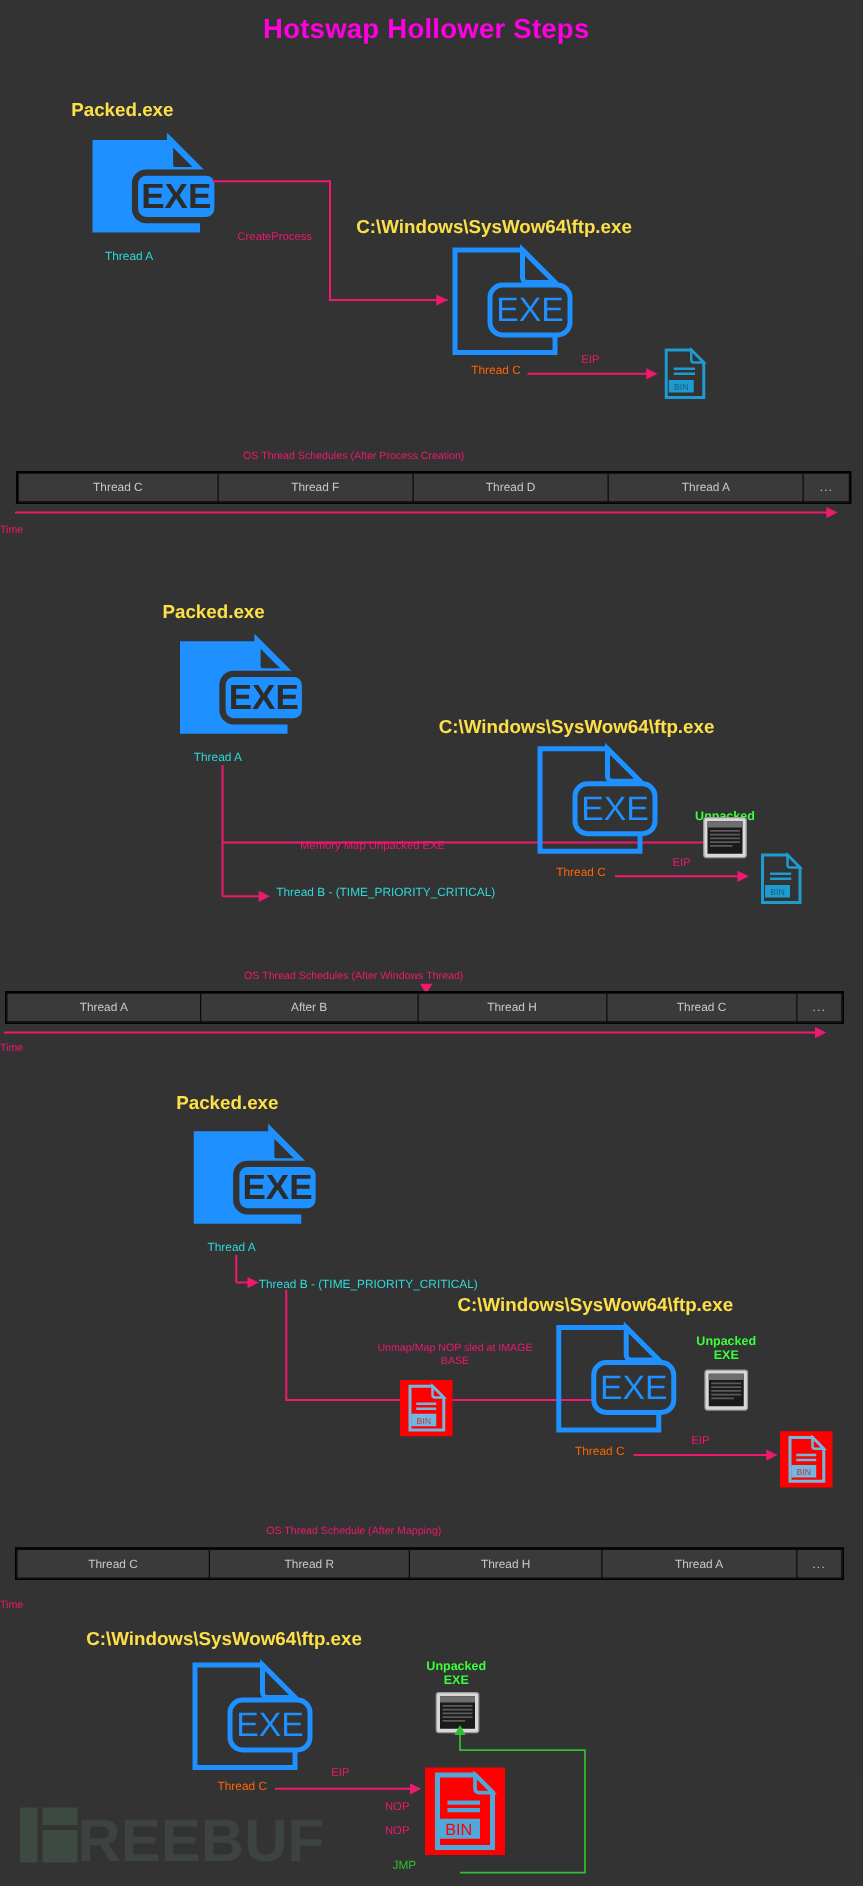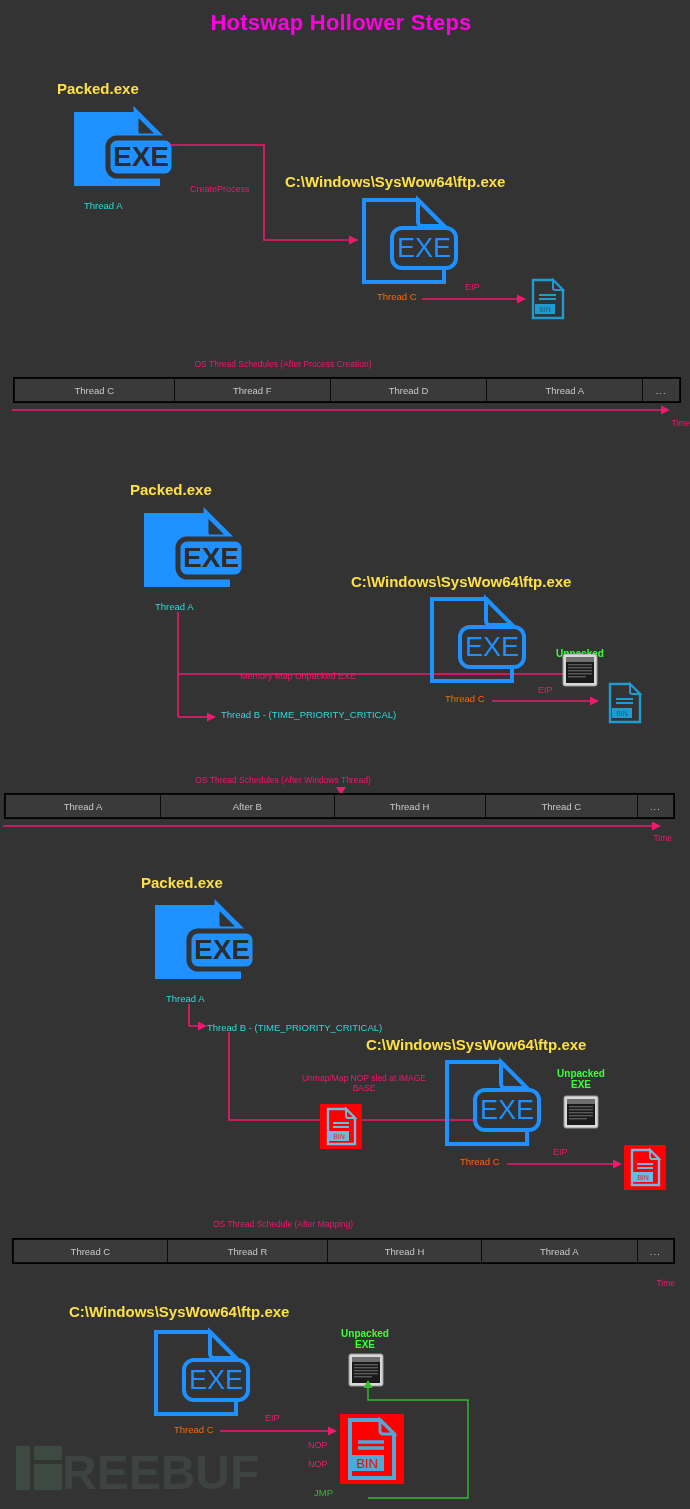--- a/index.html
+++ b/index.html
@@ -13,21 +13,21 @@
     left:0;top:10px;width:682px;text-align:center;
     color:#ff00e0;font-size:22px;font-weight:bold;letter-spacing:.2px;
   }
   .green-label{color:#fde047;font-weight:bold;font-size:15px;white-space:nowrap;}
   .green-small{color:#3aff3a;font-weight:bold;font-size:10px;line-height:11px;text-align:center;}
   .cyan-label{color:#2fd9d9;font-size:9.5px;white-space:nowrap;}
   .orange-label{color:#ff6600;font-size:9.5px;white-space:nowrap;}
   .pink-label{color:#f0186f;font-size:9px;white-space:nowrap;}
   .pink-label2{color:#f0186f;font-size:8.5px;white-space:nowrap;text-align:center;}
   .sched-title{color:#f0186f;font-size:8.5px;width:566px;text-align:center;white-space:nowrap;}
-  .time-label{color:#f0186f;font-size:8.5px;text-align:right;}
+  .time-label{color:#f0186f;font-size:8.5px;text-align:left;}
   .green-asm{color:#2fbf2f;font-size:9.5px;white-space:nowrap;}
 
   
   table.sched{border-collapse:collapse;position:absolute;}
   table.sched td{
     border:1px solid #0b0b0b;height:20px;text-align:center;
     font-size:9.5px;color:#c9c9c9;background:#3a3a3a;
   }
   table.sched{outline:1px solid #000;box-shadow:0 0 0 1px #000;}
   td.th-cyan{color:#2fd9d9;}

